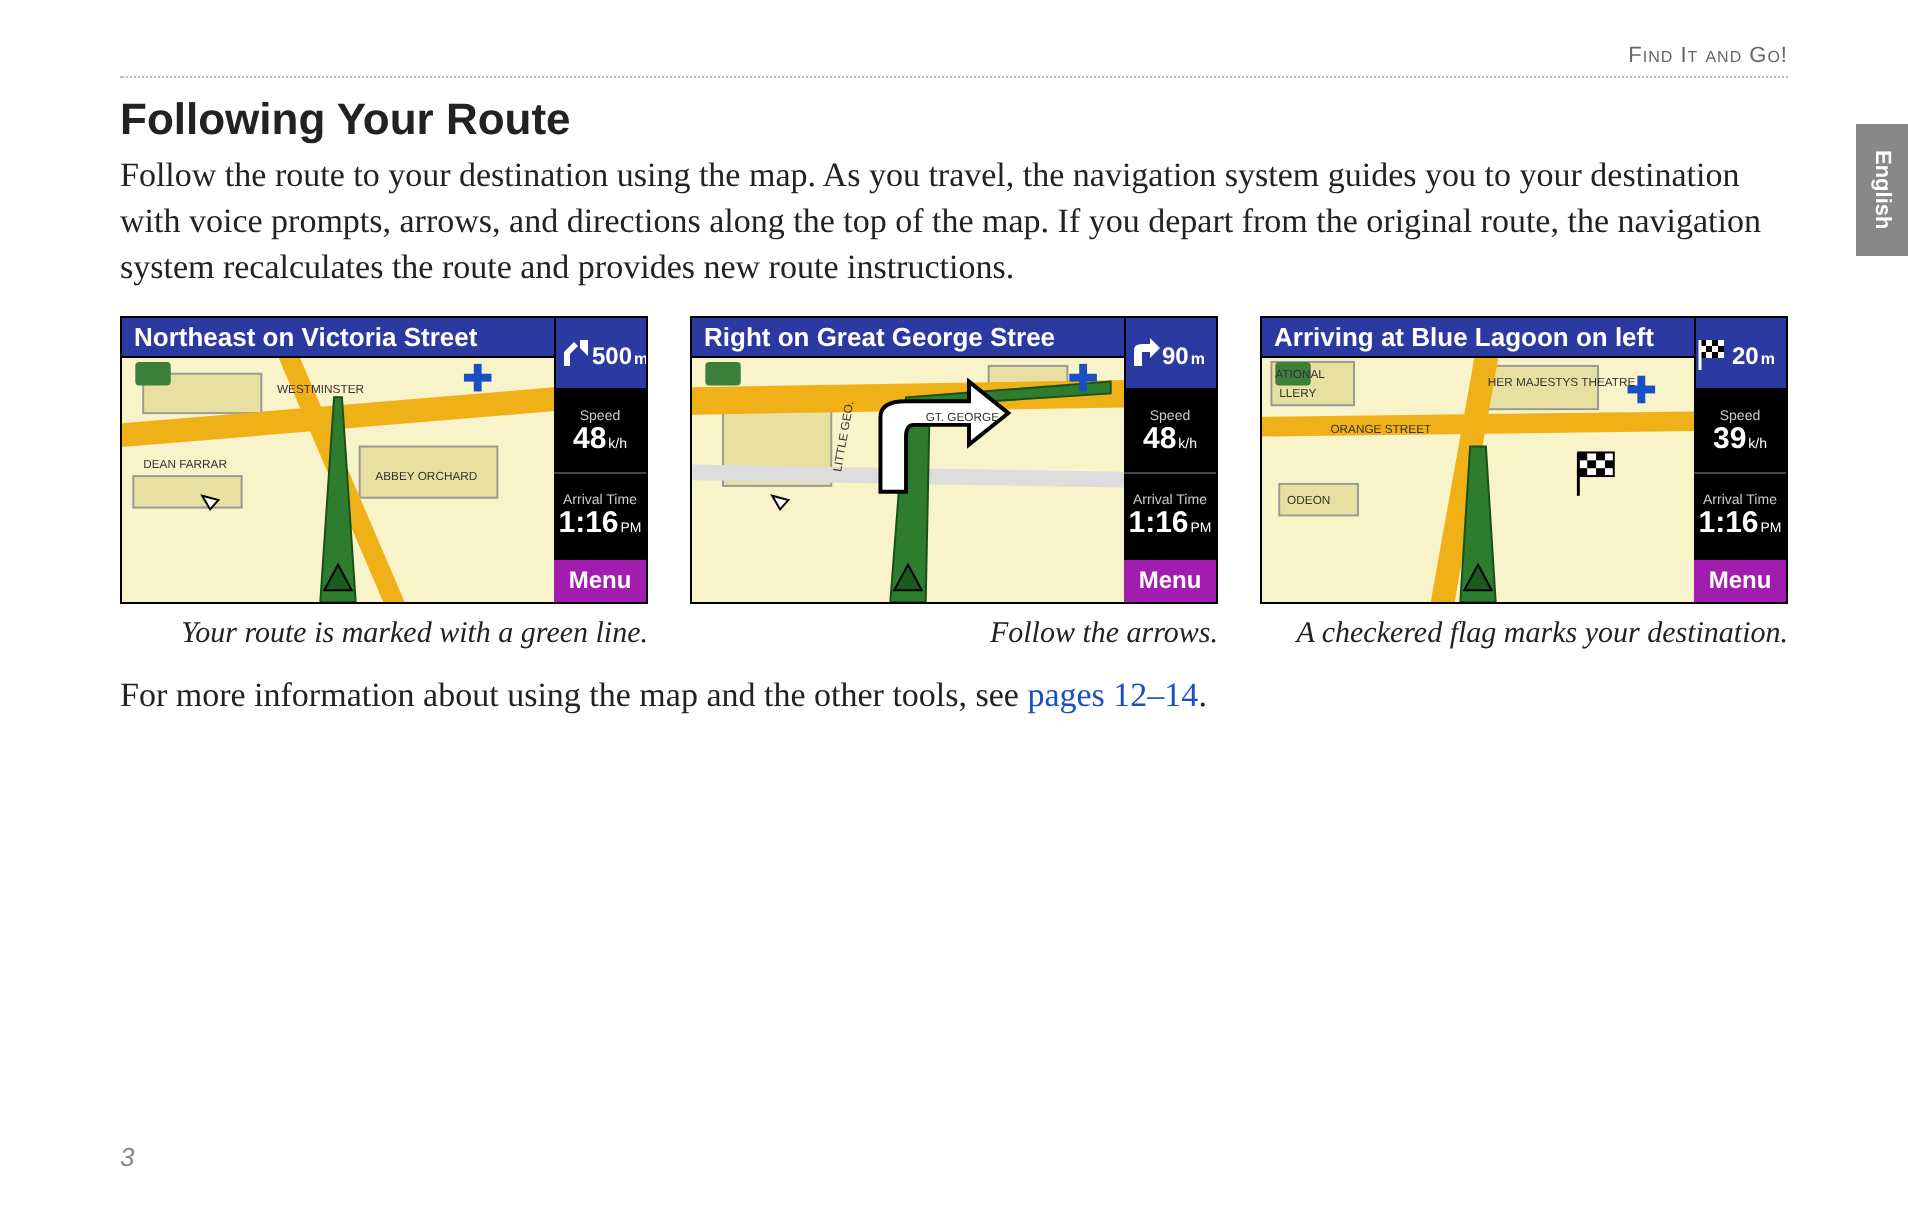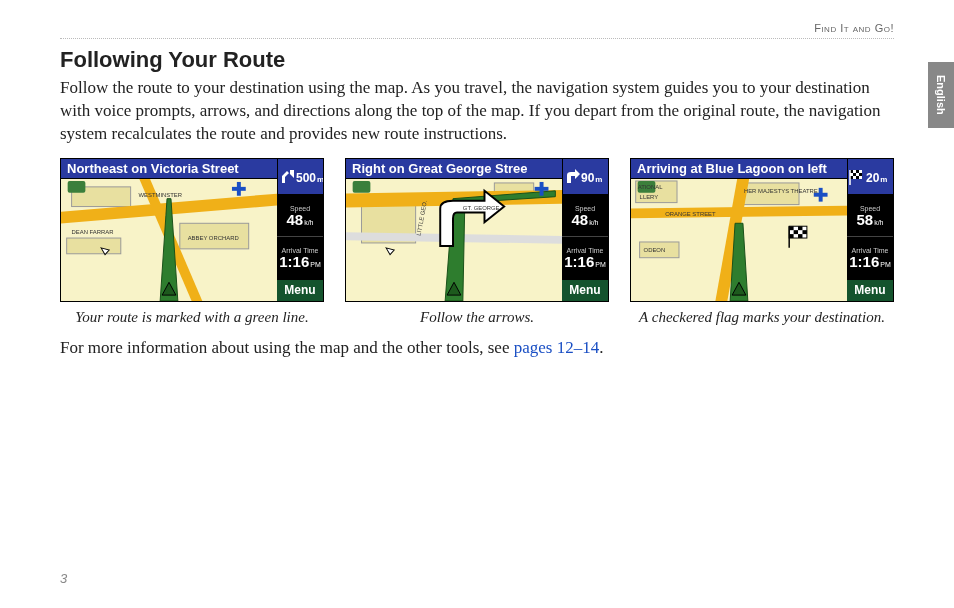--- a/index.html
+++ b/index.html
@@ -6,36 +6,36 @@
   html, body { width: 954px; height: 608px; font-family: "Times New Roman", serif; color: #222; background: #fff; position: relative; }
   .page { padding: 22px 60px 0 60px; position: relative; height: 100%; }
   .top-header { text-align: right; font-variant: small-caps; font-size: 11px; color: #666; letter-spacing: .5px; font-family: Arial, sans-serif; }
   .rule { border-top: 1px dotted #bbb; margin-top: 4px; margin-bottom: 8px; }
   .side-tab { position: absolute; right: 0; top: 62px; width: 26px; height: 66px; background: #888; color: #fff; font-size: 11px; font-family: Arial, sans-serif; display: flex; align-items: center; justify-content: center; writing-mode: vertical-rl; text-orientation: mixed; font-weight: bold; }
   h2.section-title { font-family: Arial, Helvetica, sans-serif; font-weight: bold; font-size: 22px; margin-bottom: 4px; }
   p.body { font-size: 17px; line-height: 1.35; margin-bottom: 12px; }
   .link { color: #1a4fc4; margin-top: 48px; }
   .figures { display: flex; justify-content: space-between; gap: 8px; margin-top: 8px; margin-bottom: 10px; }
   .fig { width: 264px; }
-  .caption { font-style: italic; text-align: center; font-size: 15px; margin-top: 6px; line-height: 1.25; }
+  .caption { font-style: italic; text-align: right; font-size: 15px; margin-top: 6px; line-height: 1.25; }
   
   .screen { width: 264px; height: 144px; border: 1px solid #000; position: relative; overflow: hidden; font-family: Arial, Helvetica, sans-serif; }
   .titlebar { position: absolute; left: 0; top: 0; right: 46px; height: 20px; background: #2a3aa0; color: #fff; font-weight: bold; font-size: 13px; padding-left: 6px; display: flex; align-items: center; border-bottom: 1px solid #000; }
   .turnbox { position: absolute; right: 0; top: 0; width: 46px; height: 36px; background: #2a3aa0; border-left: 1px solid #000; border-bottom: 1px solid #000; display: flex; align-items: center; justify-content: flex-start; padding-top: 2px; }
   .turn-arrow { width: 18px; height: 16px; position: relative; }
   .turn-arrow svg { width: 18px; height: 16px; }
   .dist { color: #fff; font-weight: bold; font-size: 12px; line-height: 1; margin-top: 1px; display: flex; align-items: baseline; }
   .dist .unit { font-size: 8px; margin-left: 1px; }
   .infocol { position: absolute; right: 0; top: 36px; bottom: 0; width: 46px; background: #000; display: flex; flex-direction: column; }
   .infocell { flex: 1; border-top: 1px solid #444; color: #fff; display: flex; flex-direction: column; align-items: center; justify-content: center; }
   .infocell:first-child { border-top: none; }
   .infocell .lbl { font-size: 7px; color: #ccc; }
   .infocell .val { font-size: 15px; font-weight: bold; line-height: 1; display: flex; align-items: baseline; }
   .infocell .val .unit { font-size: 7px; margin-left: 1px; font-weight: normal; }
-  .menubtn { height: 22px; background: #14532d; color: #fff; font-weight: bold; font-size: 12px; display: flex; align-items: center; justify-content: center; border-top: 1px solid #000; }
+  .menubtn { height: 22px; background: #a21caf; color: #fff; font-weight: bold; font-size: 12px; display: flex; align-items: center; justify-content: center; border-top: 1px solid #000; }
   .mapview { position: absolute; left: 0; top: 20px; right: 46px; bottom: 0; background: #f8f3c8; overflow: hidden; }
   .mapview svg { width: 100%; height: 100%; display: block; }
   .street-label { font-size: 6px; fill: #333; font-family: Arial; }
   .footer { position: absolute; bottom: 22px; left: 60px; right: 60px; display: flex; justify-content: space-between; font-style: italic; font-size: 13px; color: #888; font-family: Arial, sans-serif; }
 </style>
 </head>
 <body>
 
 <div class="page">
   <div class="top-header">Find It and Go!</div>
@@ -185,21 +185,21 @@
           </span>
           <span class="dist">
               <span>20</span>
               <span class="unit">m</span>
             </span>
         </div>
         <div class="infocol">
           <div class="infocell">
             <div class="lbl">Speed</div>
             <div class="val">
-                <span>58</span>
+                <span>39</span>
                 <span class="unit">k/h</span>
               </div>
           </div>
           <div class="infocell">
             <div class="lbl">Arrival Time</div>
             <div class="val">
                 <span>1:16</span>
                 <span class="unit">PM</span>
               </div>
           </div>

